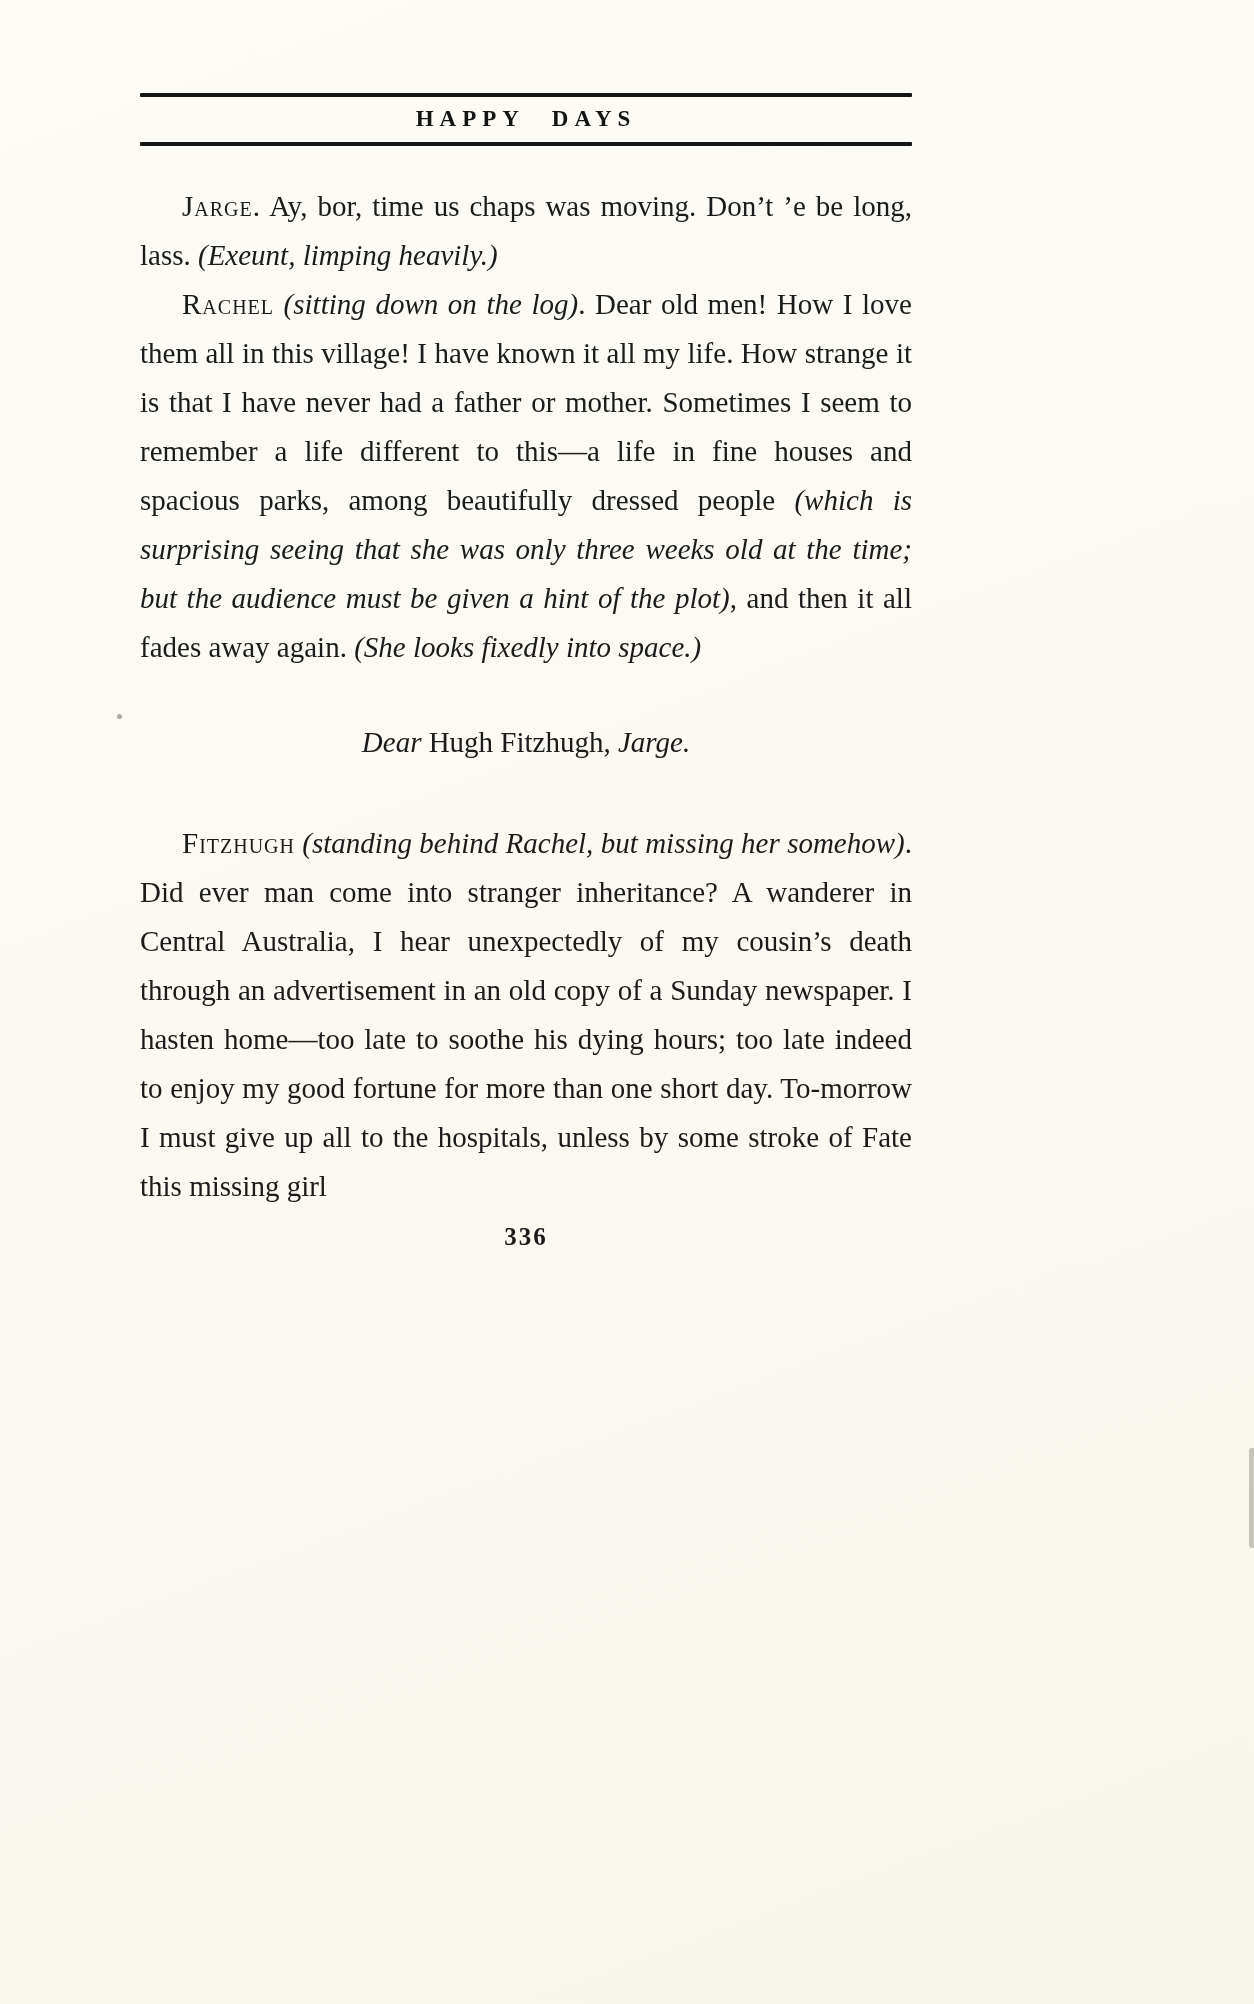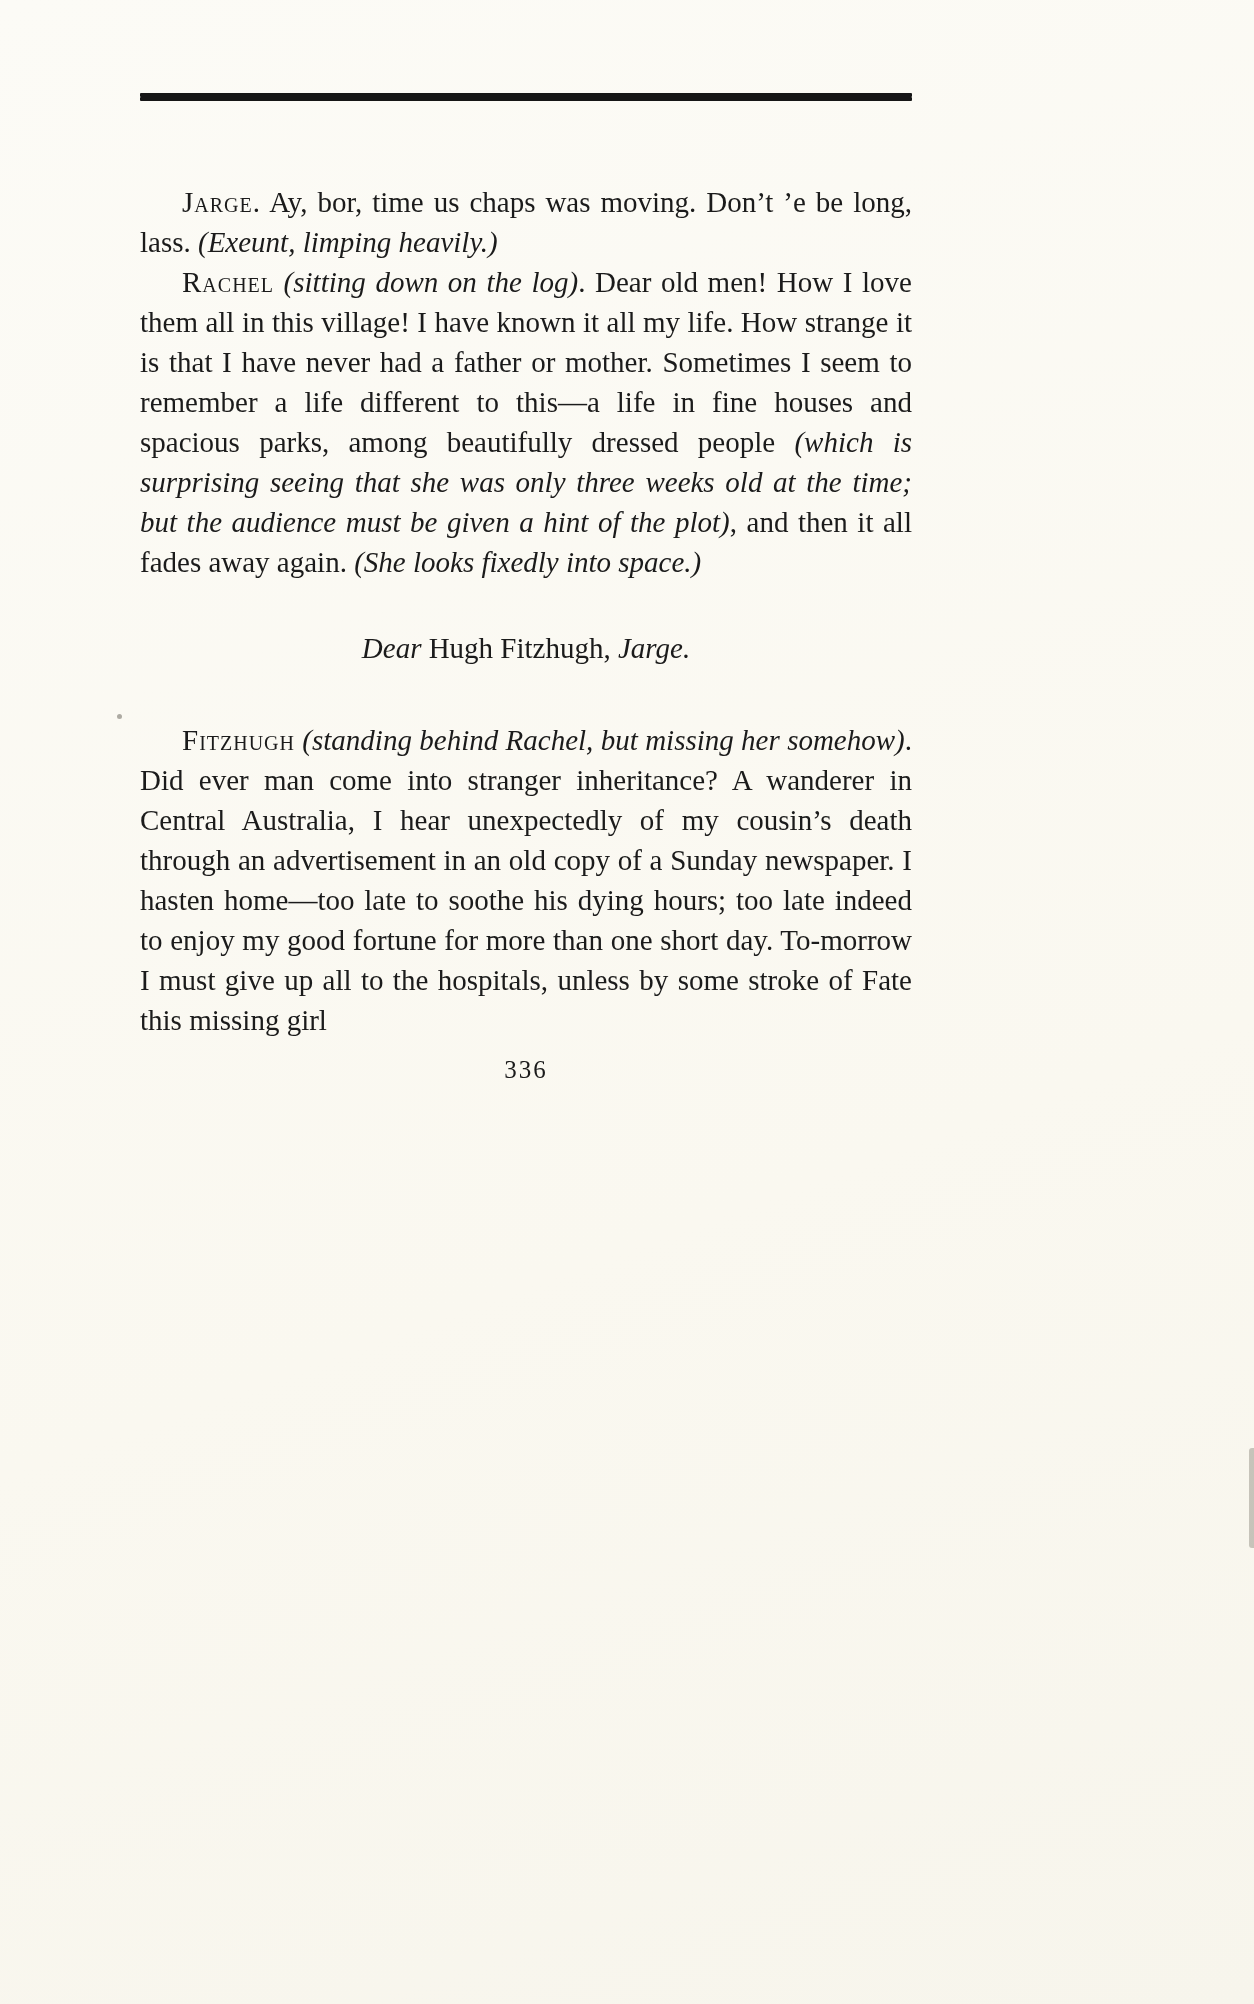--- a/index.html
+++ b/index.html
@@ -39,45 +39,46 @@
     color: #141414;
   }
 
   
   .text-block {
     position: absolute;
     top: 182px;
     left: 140px;
     width: 772px;
     font-size: 29px;
-    line-height: 40px;
+    line-height: 49px;
     text-align: justify;
     hyphens: auto;
   }
   .para {
     margin: 0;
     text-indent: 42px;
   }
   .sc {
     font-variant: small-caps;
     letter-spacing: 1px;
   }
   .it {
     font-style: italic;
   }
   .enter-line {
     margin: 46px 0 52px 0;
     text-indent: 0;
     text-align: center;
   }
   .folio {
-    margin-top: 10px;
+    margin-top: 1px;
     text-align: center;
     font-size: 25px;
     letter-spacing: 2px;
+    font-weight: bold;
   }
 
   
   .artifact-dot {
     position: absolute;
     left: 117px;
     top: 714px;
     width: 5px;
     height: 5px;
     border-radius: 50%;
@@ -95,20 +96,21 @@
     border-radius: 3px 0 0 3px;
   }
 </style>
 </head>
 <body>
 
 <div class="scan-page">
 
   <header class="running-head">
     <div class="rule"></div>
+    <div class="head-title">HAPPY DAYS</div>
     <div class="rule"></div>
   </header>
 
   <main class="text-block">
 
     <p class="para"><span class="sc">Jarge.</span><span> Ay, bor, time us chaps was moving. Don’t ’e be long, lass. </span><span class="it">(Exeunt, limping heavily.)</span></p>
 
     <p class="para"><span class="sc">Rachel</span><span class="it"> (sitting down on the log)</span><span>. Dear old men! How I love them all in this village! I have known it all my life. How strange it is that I have never had a father or mother. Sometimes I seem to remember a life different to this—a life in fine houses and spacious parks, among beautifully dressed people </span><span class="it">(which is surprising seeing that she was only three weeks old at the time; but the audience must be given a hint of the plot)</span><span>, and then it all fades away again. </span><span class="it">(She looks fixedly into space.)</span></p>
 
     <p class="enter-line"><span class="it">Dear</span><span> Hugh Fitzhugh, </span><span class="it">Jarge.</span></p>

